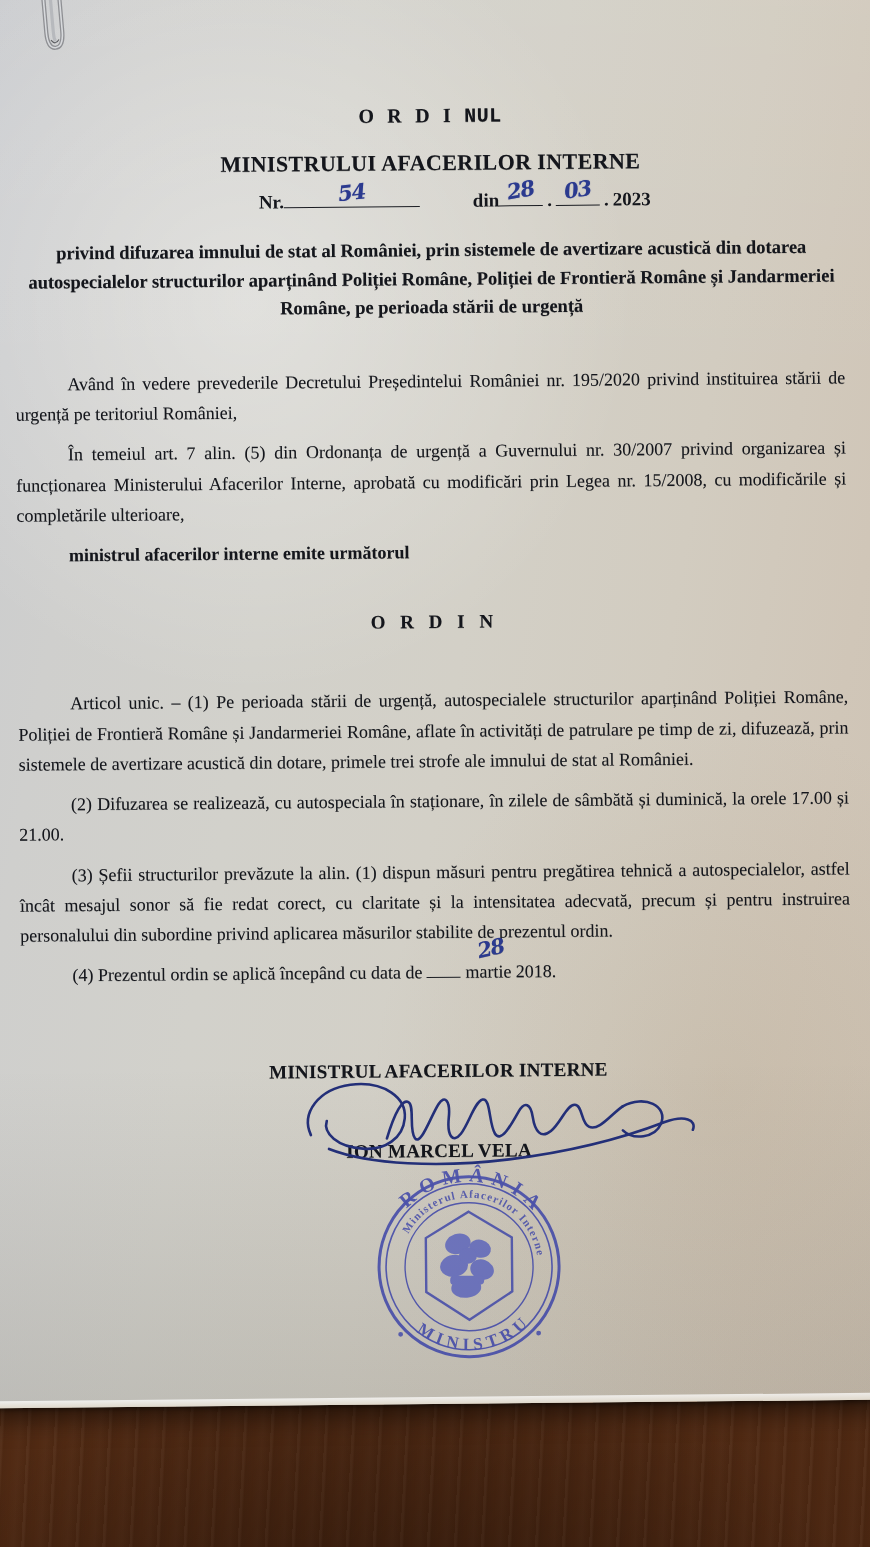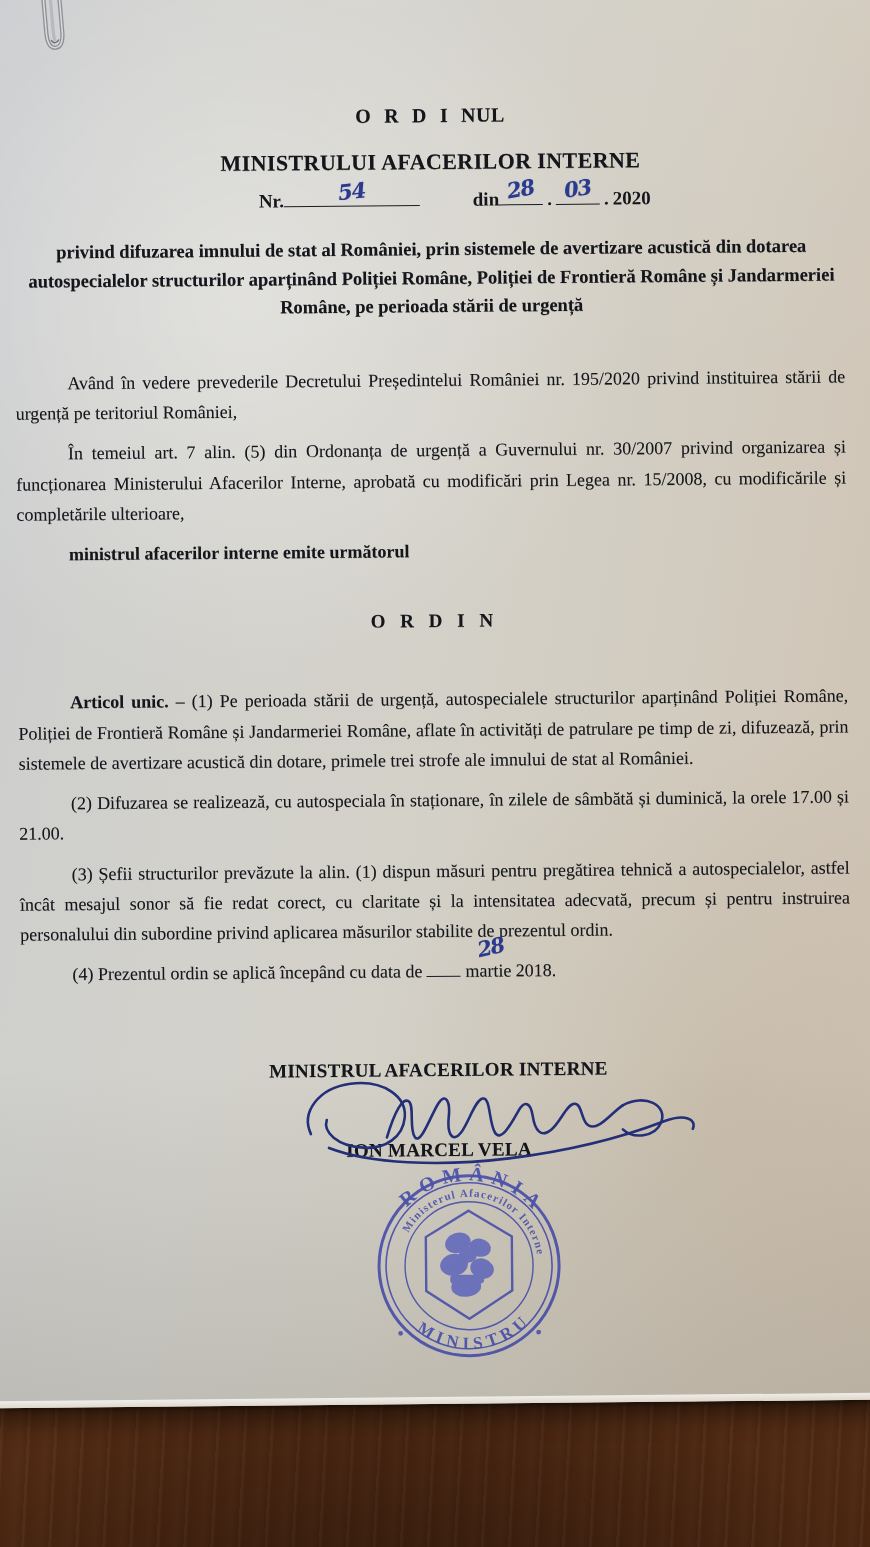--- a/index.html
+++ b/index.html
@@ -102,21 +102,21 @@
   }
 
   .title1 {
     text-align: center;
     font-size: 20px;
     font-weight: 700;
     letter-spacing: 4.2px;
     margin-bottom: 22px;
     text-shadow: 0 .5px .6px rgba(0,0,0,.35);
   }
-  .title1 .tight { letter-spacing: 0.5px; }
+  .title1 .tight { letter-spacing: 0.5px; font-family: Liberation Mono, monospace; }
 
   .title2 {
     text-align: center;
     font-size: 22px;
     font-weight: 700;
     letter-spacing: .4px;
     margin-bottom: 14px;
     text-shadow: 0 .5px .6px rgba(0,0,0,.35);
   }
 
@@ -178,21 +178,21 @@
 
   .ordin-heading {
     text-align: center;
     font-size: 19px;
     font-weight: 700;
     letter-spacing: 5px;
     margin: 44px 0 52px 0;
     text-shadow: 0 .4px .6px rgba(0,0,0,.3);
   }
 
-  .art-lead { font-weight: 700; margin-top: 8px; }
+  .art-lead { font-weight: 400; margin-top: 8px; }
 
   .para4 { position: relative; }
   .hand-inline {
     display: inline-block;
     position: relative;
     width: 34px;
     border-bottom: 1.4px solid #1b1d23;
     text-align: center;
     vertical-align: baseline;
   }
@@ -274,21 +274,21 @@
 
   <div class="content">
     <div class="doc">
 
       <div class="title1"><span>O R D I </span><span class="tight">NUL</span></div>
 
       <div class="title2">MINISTRULUI AFACERILOR INTERNE</div>
 
       <div class="nrline">
         <span class="lbl">Nr.</span><span class="blank long"><span class="hand">54</span></span>
-        <span class="lbl">din</span><span class="blank short"><span class="hand h2">28</span></span><span class="dot">.</span><span class="blank short"><span class="hand h3">03</span></span><span class="dot">.</span><span>2020</span>
+        <span class="lbl">din</span><span class="blank short"><span class="hand h2">28</span></span><span class="dot">.</span><span class="blank short"><span class="hand h3">03</span></span><span class="dot">.</span><span>2023</span>
       </div>
 
       <div class="subtitle">privind difuzarea imnului de stat al României, prin sistemele de avertizare acustică din dotarea autospecialelor structurilor aparținând Poliției Române, Poliției de Frontieră Române și Jandarmeriei Române, pe perioada stării de urgență</div>
 
       <p class="body">Având în vedere prevederile Decretului Președintelui României nr. 195/2020 privind instituirea stării de urgență pe teritoriul României,</p>
       <p class="body">În temeiul art. 7 alin. (5) din Ordonanța de urgență a Guvernului nr. 30/2007 privind organizarea și funcționarea Ministerului Afacerilor Interne, aprobată cu modificări prin Legea nr. 15/2008, cu modificările și completările ulterioare,</p>
       <p class="body bold-lead">ministrul afacerilor interne emite următorul</p>
 
       <div class="ordin-heading">O R D I N</div>
 

